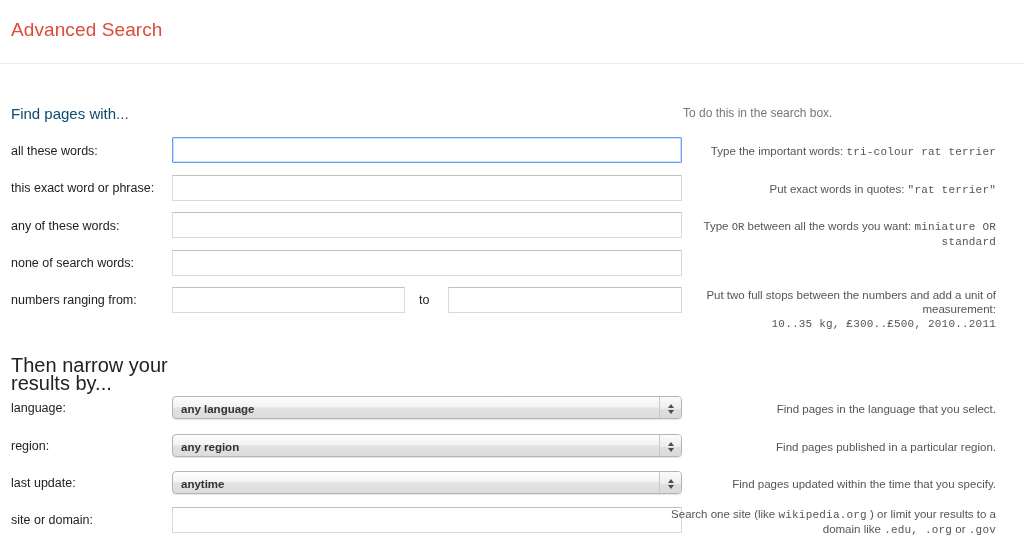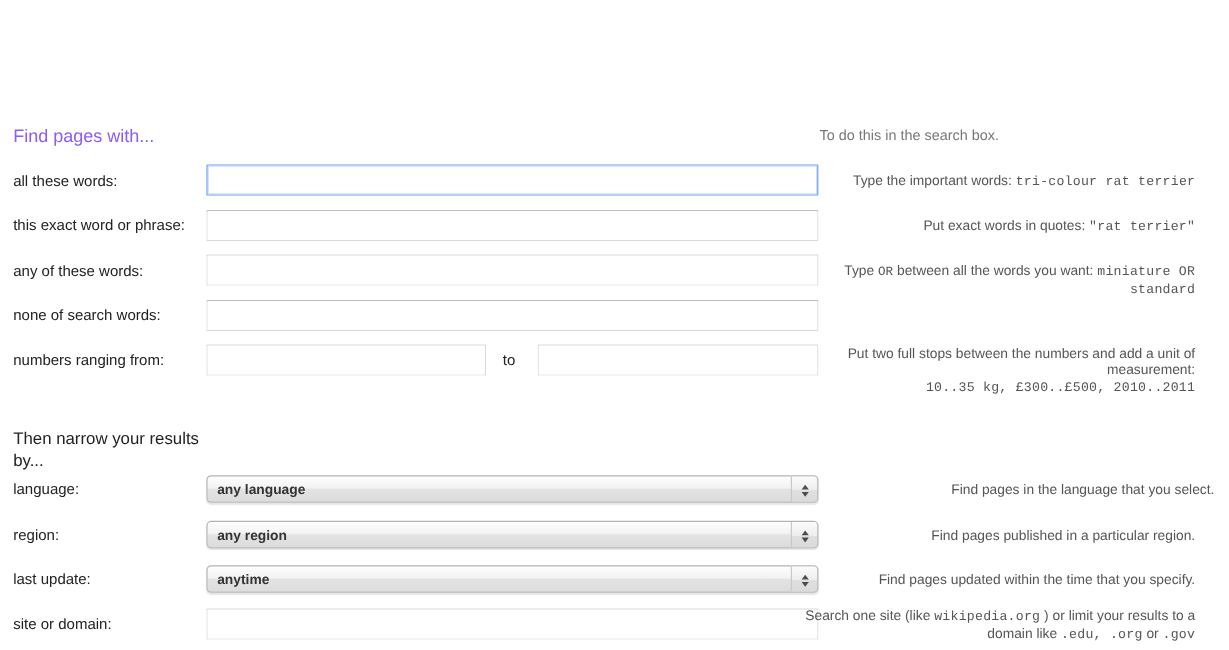--- a/index.html
+++ b/index.html
@@ -22,31 +22,31 @@
     position: absolute; left: 11px; top: 19px;
     font-size: 19px; line-height: 22px;
     color: #dd4b39; font-weight: 400;
     letter-spacing: .1px;
     white-space: nowrap;
   }
 
   
   .col-head-left {
     position: absolute; left: 11px; top: 104px;
-    font-size: 15px; color: #8b5cf6; font-weight: 400; line-height: 19px;
+    font-size: 15px; color: #0c4a6e; font-weight: 400; line-height: 19px;
     white-space: nowrap;
   }
   .col-head-right {
     position: absolute; left: 683px; top: 106px;
     font-size: 12px; color: #777; font-weight: normal; line-height: 15px;
     white-space: nowrap;
   }
   .section-head {
     position: absolute; left: 11px; top: 356px; width: 165px;
-    font-size: 14px; color: #222; font-weight: 400; line-height: 18px;
+    font-size: 20px; color: #222; font-weight: 400; line-height: 18px;
   }
 
   
   .row-label {
     position: absolute; left: 11px;
     font-size: 12.5px; color: #222; line-height: 15px;
     white-space: nowrap;
   }
 
   .txt {
@@ -119,20 +119,23 @@
   .small-caps-or {
     font-family: "Liberation Mono", "DejaVu Sans Mono", monospace;
     font-size: 10.5px; color: #555;
   }
 </style>
 </head>
 <body>
 
 <div class="page">
 
+  <div class="header">
+    <div class="header-title">Advanced Search</div>
+  </div>
 
   <div class="col-head-left">Find pages with...</div>
   <div class="col-head-right">To do this in the search box.</div>
 
   <div class="row-label" style="top:144px;">all these words:</div>
   <input class="txt focused" style="left: 172px; top: 137px; width: 510px;" value="">
   <div class="help" style="top:144px;">
     <span>Type the important words:</span>
     <span class="mono">tri-colour rat terrier</span>
   </div>
@@ -168,21 +171,21 @@
   <div class="section-head">Then narrow your results by...</div>
 
   <div class="row-label" style="top:401px;">language:</div>
   <div class="sel-wrap" style="left:172px; top:396px;">
     <div class="sel-value">any language</div>
     <div class="sel-arrowbox">
       <span class="tri-up"></span>
       <span class="tri-dn"></span>
     </div>
   </div>
-  <div class="help" style="top:402px;margin-left:16px;">Find pages in the language that you select.</div>
+  <div class="help" style="top:402px;">Find pages in the language that you select.</div>
 
   <div class="row-label" style="top:439px;">region:</div>
   <div class="sel-wrap" style="left:172px; top:434px;">
     <div class="sel-value">any region</div>
     <div class="sel-arrowbox">
       <span class="tri-up"></span>
       <span class="tri-dn"></span>
     </div>
   </div>
   <div class="help" style="top:440px;">Find pages published in a particular region.</div>

